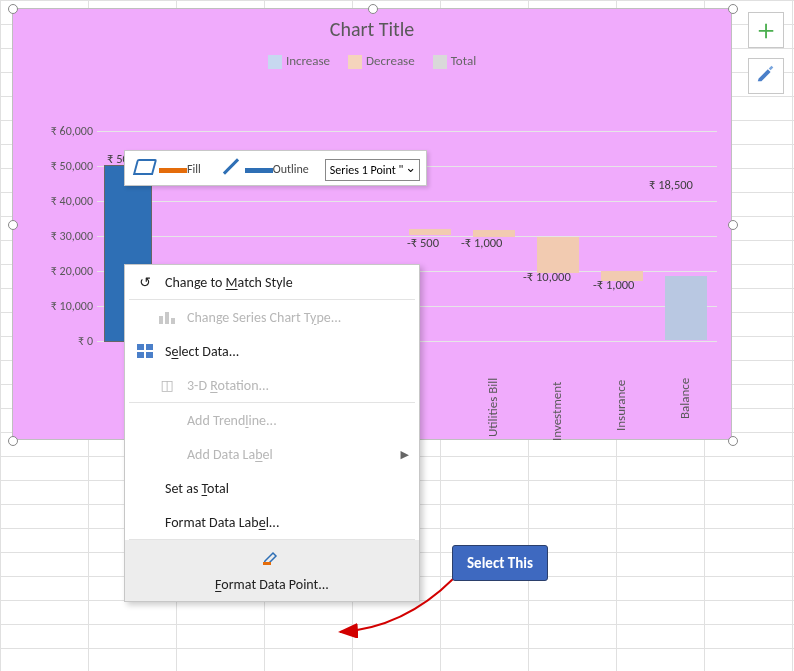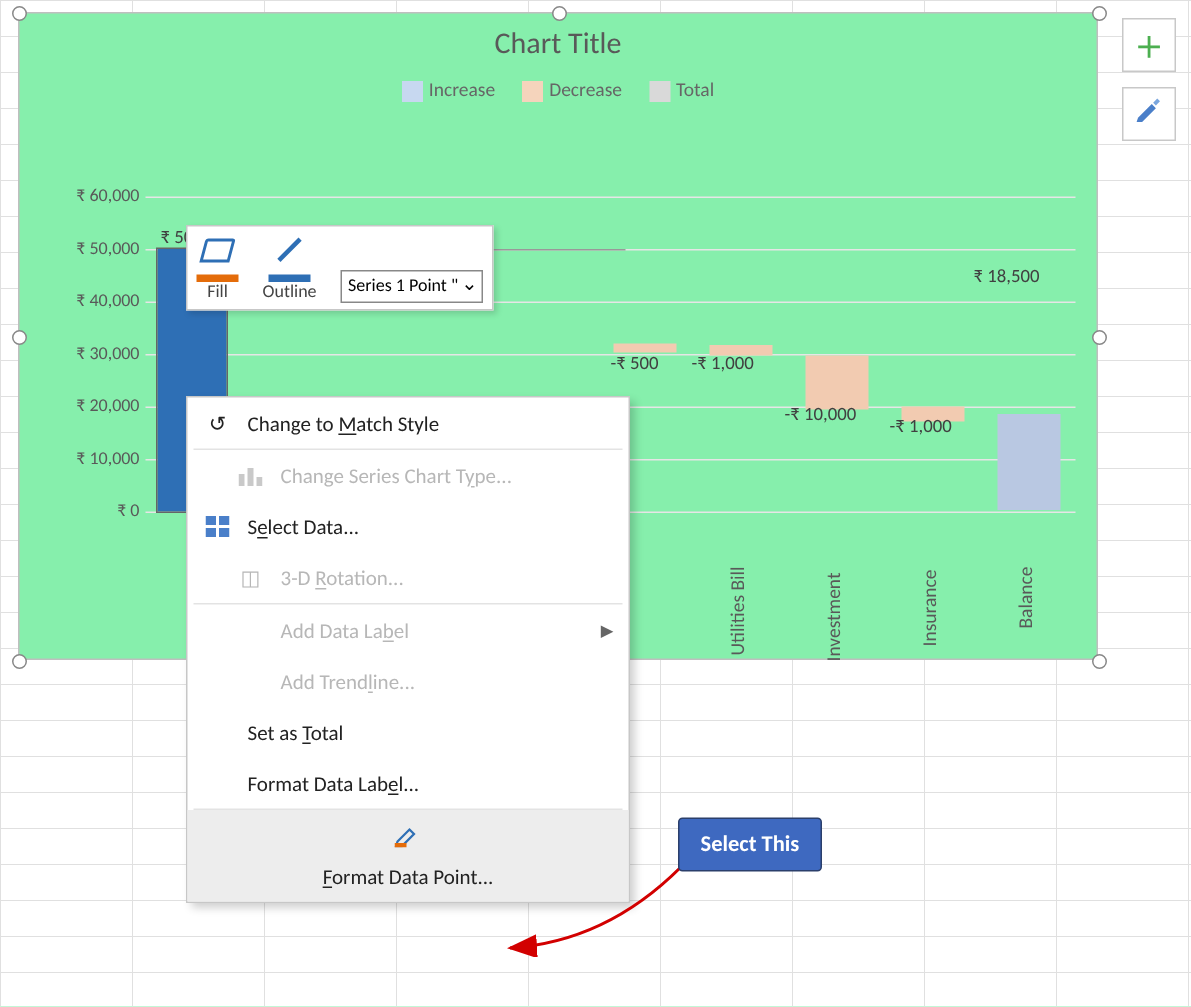--- a/index.html
+++ b/index.html
@@ -20,21 +20,21 @@
         linear-gradient(#e0e0e0 1px, transparent 1px),
         linear-gradient(90deg, #e0e0e0 1px, transparent 1px);
       background-size: 88px 24px;
       background-position: 0 432px;
     }
     
     .chart-box {
       position: absolute;
       left: 12px; top: 8px;
       width: 720px; height: 432px;
-      background: #86efac;
+      background: #f0abfc;
       border: 1px solid #bfbfbf;
     }
     .chart-title {
       text-align: center;
       font-size: 20px;
       color: #595959;
       margin-top: 8px;
     }
     .legend {
       display: flex; justify-content: center; gap: 18px;
@@ -63,21 +63,21 @@
       position:absolute; width:36px; height:36px; background:#fff; border:1px solid #c8c8c8;
       display:flex; align-items:center; justify-content:center; font-size:22px;
     }
     
     .mini-toolbar {
       position:absolute; left:124px; top:150px;
       background:#fff; border:1px solid #c7c7c7; box-shadow:2px 2px 4px rgba(0,0,0,.15);
       display:flex; align-items:flex-end; padding:6px 6px 4px 6px; gap:16px;
       z-index:20;
     }
-    .mini-col { display:flex; flex-direction:column; align-items:center; font-size:12px; color:#444; }
+    .mini-col { display:flex; flex-direction:row; align-items:center; font-size:12px; color:#444; }
     .mini-icon { width:28px; height:24px; position:relative; }
     .bucket {
       width: 20px; height: 16px; border: 2px solid #2e6fb5; border-radius: 2px 2px 0 0;
       transform: skewX(-15deg); position:absolute; top:2px; left:4px;
     }
     .pen {
       width: 20px; height: 3px; background:#2e6fb5; transform: rotate(-45deg);
       position:absolute; top:8px; left:4px;
     }
     .colorbar { width:28px; height:5px; margin-top:2px;}
@@ -237,26 +237,26 @@
     </span>
     <span><span>S</span><span class="underline">e</span><span>lect Data...</span></span>
   </div>
   <div class="menu-item disabled">
     <span class="menu-icon">◫</span>
     <span><span>3-D </span><span class="underline">R</span><span>otation...</span></span>
   </div>
   <div class="menu-sep"></div>
   <div class="menu-item disabled">
     <span class="menu-icon"></span>
+    <span><span>Add Trend</span><span class="underline">l</span><span>ine...</span></span>
+  </div>
+  <div class="menu-item disabled">
+    <span class="menu-icon"></span>
     <span><span>Add Data La</span><span class="underline">b</span><span>el</span></span>
     <span class="menu-arrow">▶</span>
-  </div>
-  <div class="menu-item disabled">
-    <span class="menu-icon"></span>
-    <span><span>Add Trend</span><span class="underline">l</span><span>ine...</span></span>
   </div>
   <div class="menu-item">
     <span class="menu-icon"></span>
     <span><span>Set as </span><span class="underline">T</span><span>otal</span></span>
   </div>
   <div class="menu-item">
     <span class="menu-icon"></span>
     <span><span>Format Data Lab</span><span class="underline">e</span><span>l...</span></span>
   </div>
   <div class="menu-sep"></div>

